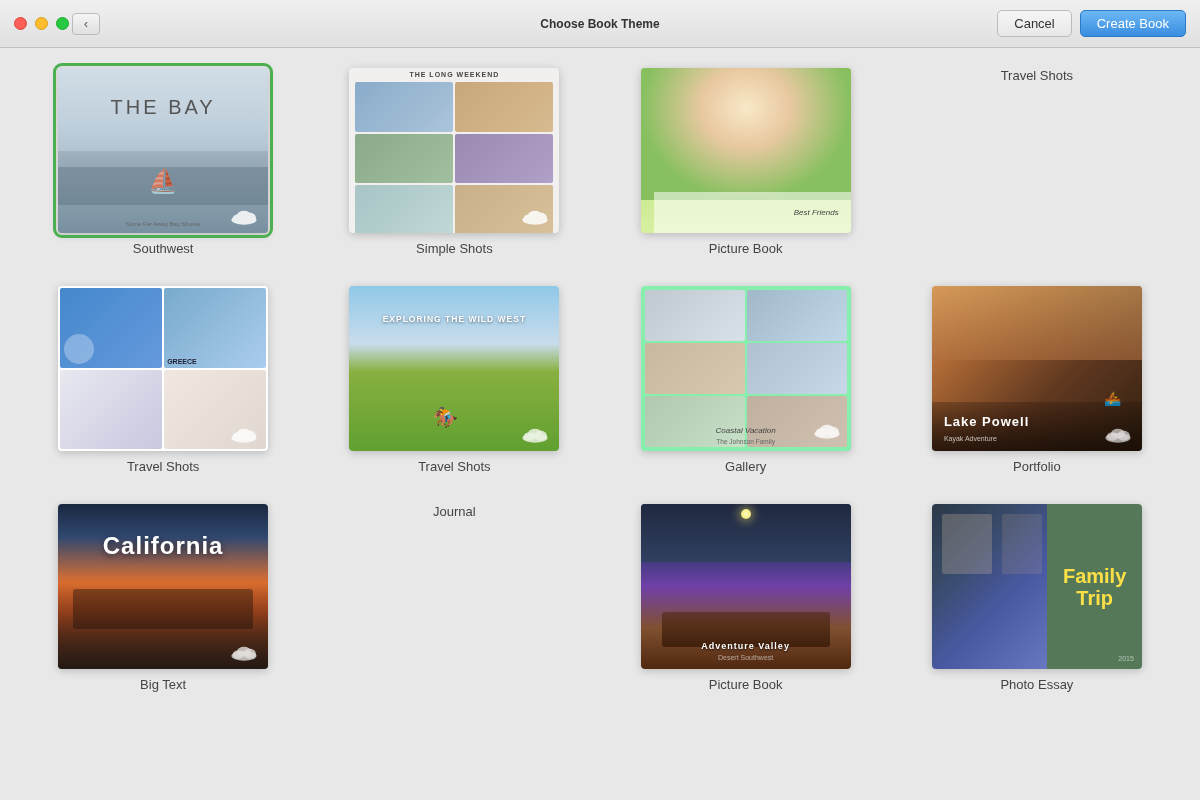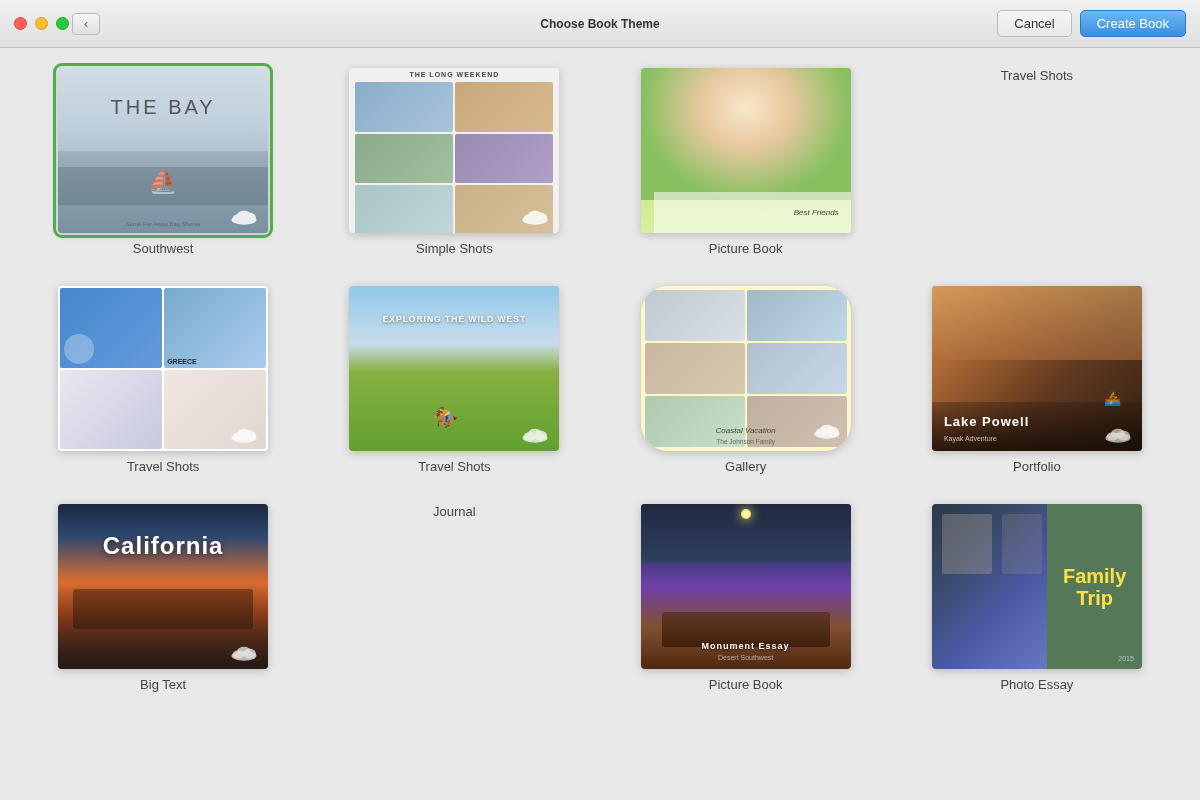--- a/index.html
+++ b/index.html
@@ -269,21 +269,21 @@
           <ellipse cx="20" cy="18" rx="18" ry="7"></ellipse>
           <ellipse cx="12" cy="16" rx="8" ry="6"></ellipse>
           <ellipse cx="28" cy="15" rx="9" ry="7"></ellipse>
           <ellipse cx="20" cy="12" rx="10" ry="7"></ellipse>
         </svg>
       </div>
       <span class="theme-label">Travel Shots</span>
     </div>
 
     <div class="theme-item">
-      <div class="theme-cover" style="background:#fef9c3;position:relative;padding:4px;border-radius:27px;">
+      <div class="theme-cover" style="background:#86efac;position:relative;padding:4px;">
         <div style="display:grid;grid-template-columns:1fr 1fr;grid-template-rows:1fr 1fr 1fr;gap:2px;height:100%;">
           <div style="background:linear-gradient(135deg,#c0c8d0,#d8e0e8);border-radius:2px;"></div>
           <div style="background:linear-gradient(135deg,#a0b8c8,#c0d8e8);border-radius:2px;"></div>
           <div style="background:linear-gradient(135deg,#c8b8a0,#d8c8b0);border-radius:2px;"></div>
           <div style="background:linear-gradient(135deg,#b0c0d0,#c8d8e8);border-radius:2px;"></div>
           <div style="background:linear-gradient(135deg,#b0c8b0,#c8e0c8);border-radius:2px;"></div>
           <div style="background:linear-gradient(135deg,#c0b0a0,#d0c0b0);border-radius:2px;"></div>
         </div>
         <div style="position:absolute;bottom:16px;left:50%;transform:translateX(-50%);font-size:8px;color:#444;white-space:nowrap;font-style:italic;">Coastal Vacation</div>
         <div style="position:absolute;bottom:6px;left:50%;transform:translateX(-50%);font-size:6.5px;color:#666;white-space:nowrap;">The Johnson Family</div>
@@ -334,21 +334,21 @@
     <div class="theme-item">
       <span class="theme-label">Journal</span>
     </div>
 
     <div class="theme-item">
       <div class="theme-cover" style="position:relative;overflow:hidden;">
         <div style="position:absolute;inset:0;background:linear-gradient(to bottom,#182038 0%,#283868 25%,#7040a8 50%,#805030 75%,#502810 100%);"></div>
         <div style="position:absolute;top:0;left:0;right:0;height:35%;background:linear-gradient(to bottom,#202840,#304060);"></div>
         <div style="position:absolute;top:5px;left:50%;transform:translateX(-50%);width:10px;height:10px;background:radial-gradient(circle,#ffffc0,#f0e060);border-radius:50%;box-shadow:0 0 8px 3px rgba(255,240,100,0.4);"></div>
         <div style="position:absolute;bottom:22px;left:50%;transform:translateX(-50%);width:80%;height:35px;background:linear-gradient(to bottom,rgba(80,40,20,0.6),rgba(60,30,10,0.9));border-radius:3px;"></div>
-        <div style="position:absolute;bottom:18px;left:50%;transform:translateX(-50%);font-size:9px;font-weight:bold;color:#fff;white-space:nowrap;letter-spacing:1px;text-shadow:0 1px 2px rgba(0,0,0,0.8);">Monument Essay</div>
+        <div style="position:absolute;bottom:18px;left:50%;transform:translateX(-50%);font-size:9px;font-weight:bold;color:#fff;white-space:nowrap;letter-spacing:1px;text-shadow:0 1px 2px rgba(0,0,0,0.8);">Adventure Valley</div>
         <div style="position:absolute;bottom:8px;left:50%;transform:translateX(-50%);font-size:7px;color:rgba(255,255,255,0.55);white-space:nowrap;">Desert Southwest</div>
       </div>
       <span class="theme-label">Picture Book</span>
     </div>
 
     <div class="theme-item">
       <div class="theme-cover" style="position:relative;overflow:hidden;display:flex;">
         <div style="width:55%;height:100%;background:linear-gradient(135deg,#2a3848 0%,#384a68 30%,#4858a0 60%,#5868b0 80%,#6878c0 100%);position:relative;">
           <div style="position:absolute;top:10px;left:10px;width:50px;height:60px;background:rgba(200,180,160,0.3);border-radius:2px;"></div>
           <div style="position:absolute;top:10px;left:70px;width:40px;height:60px;background:rgba(180,160,140,0.2);border-radius:2px;"></div>

